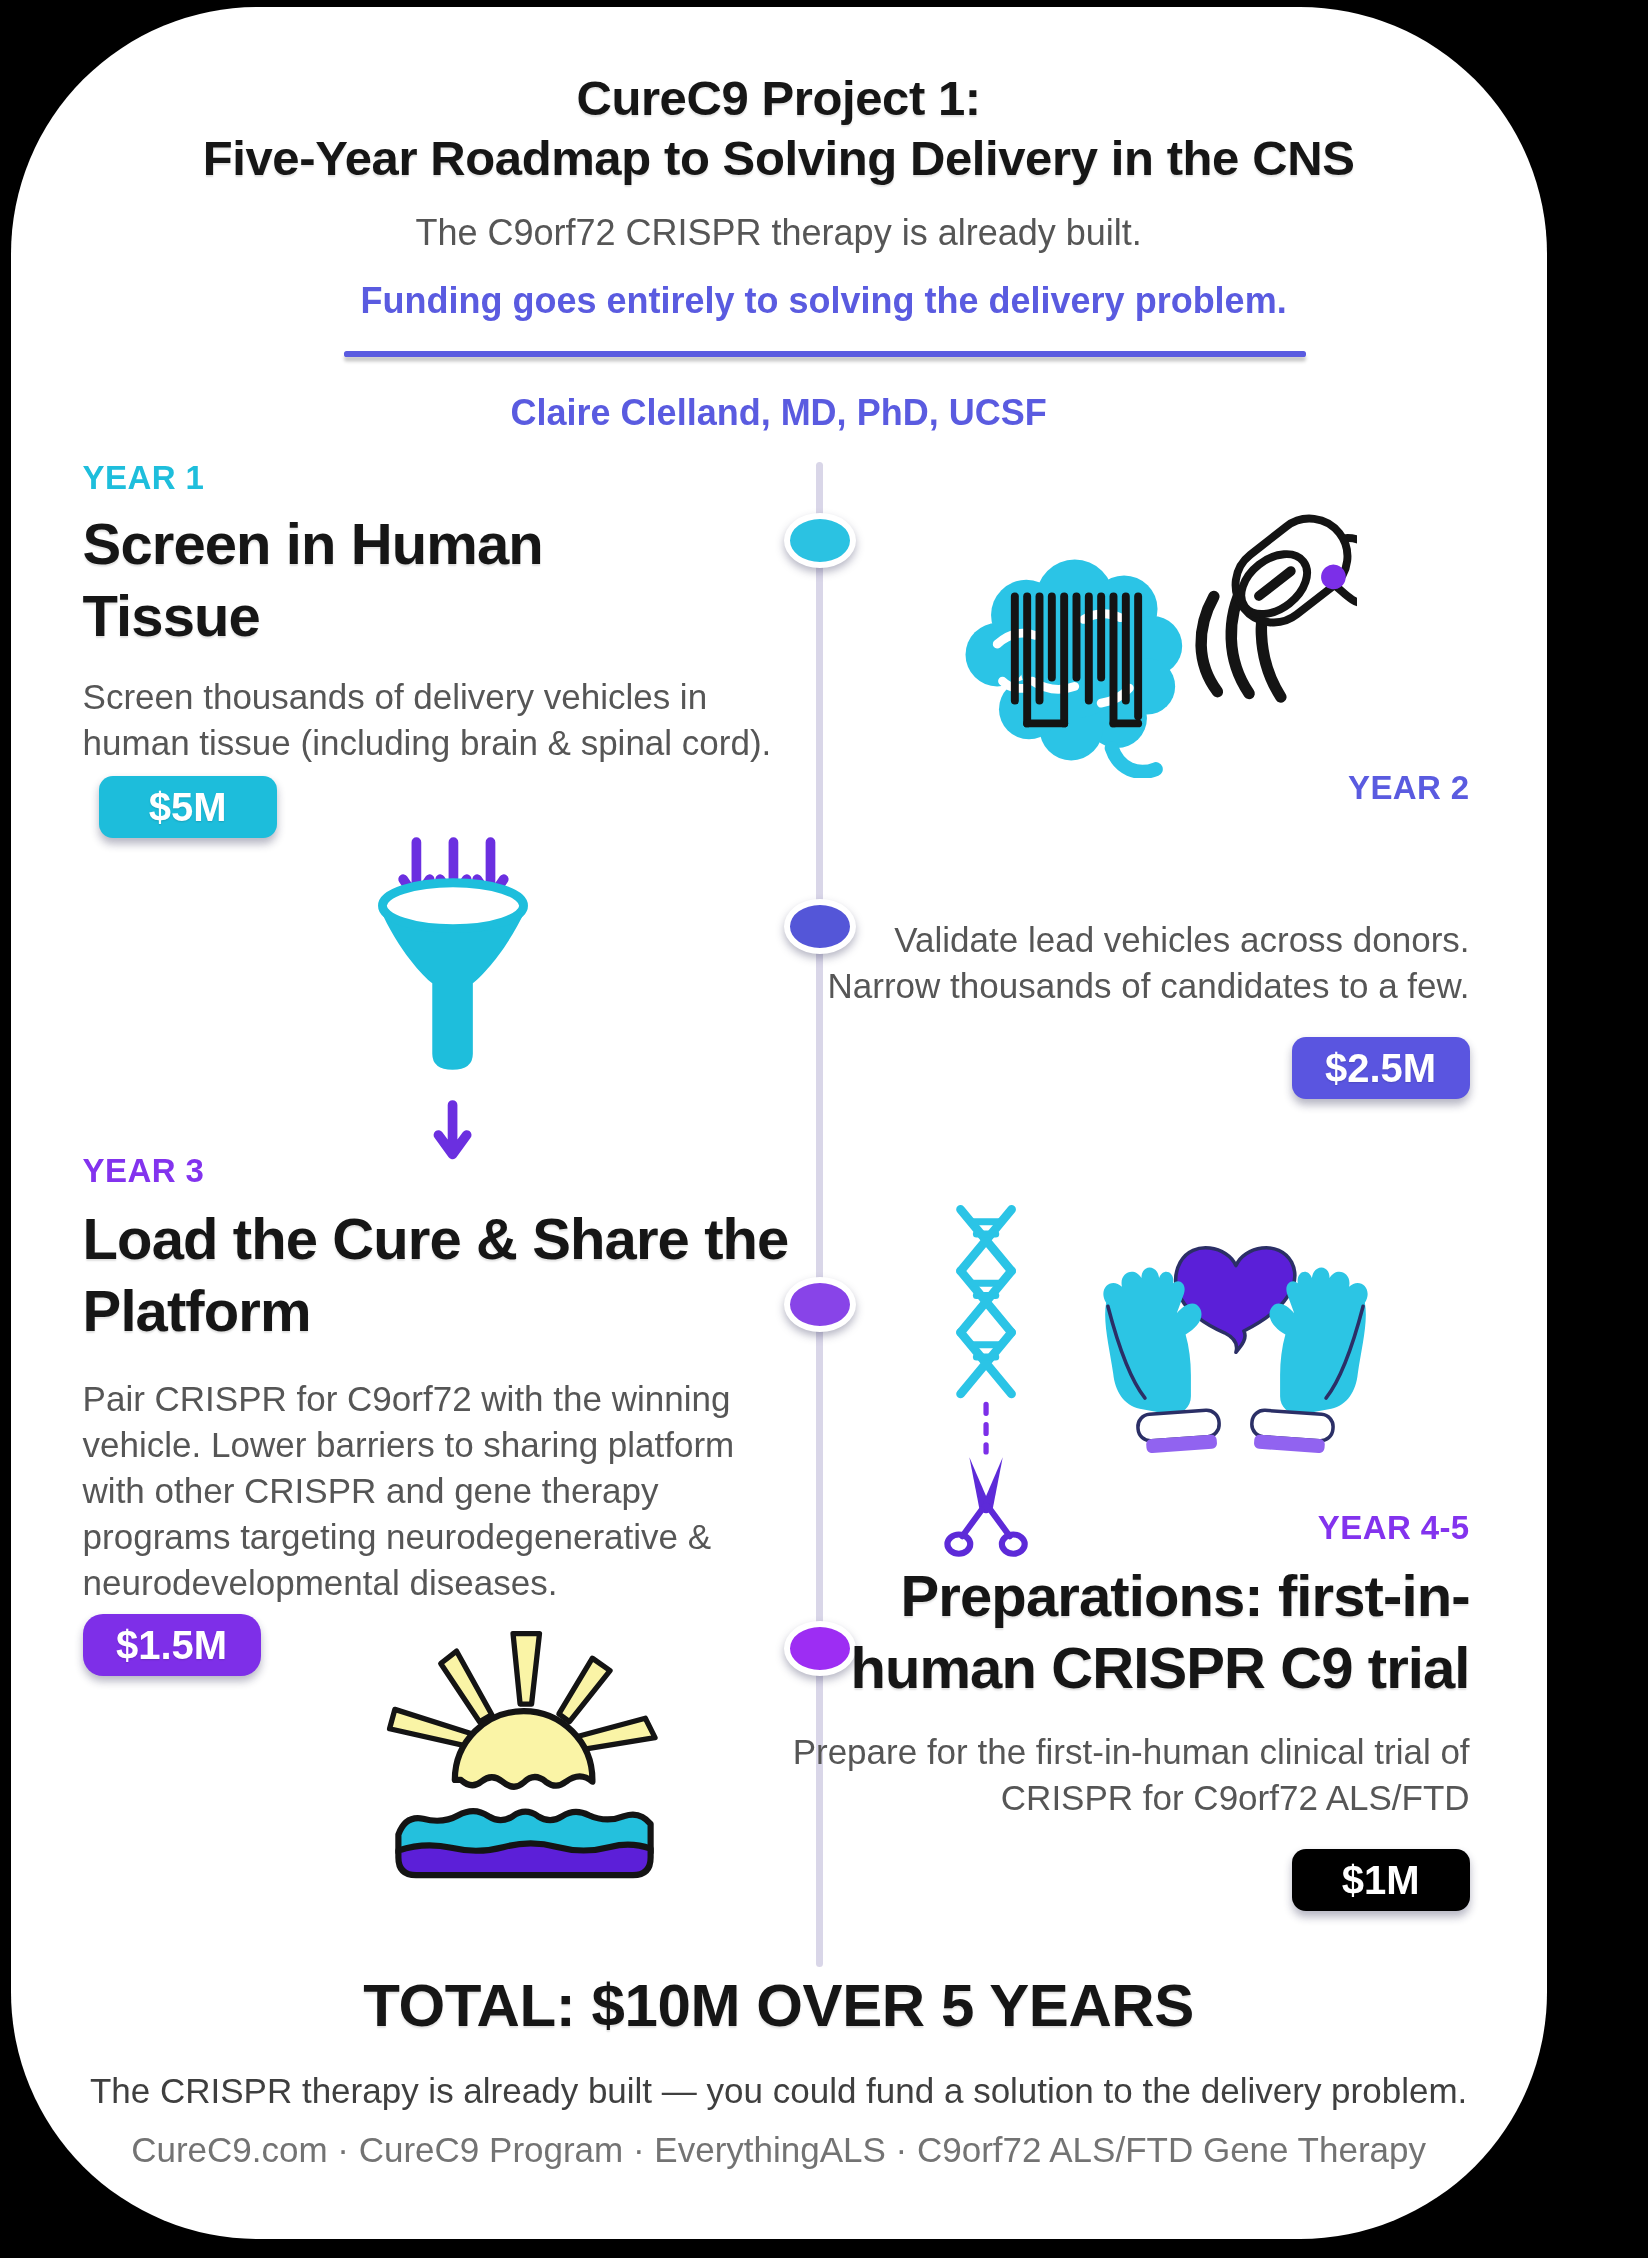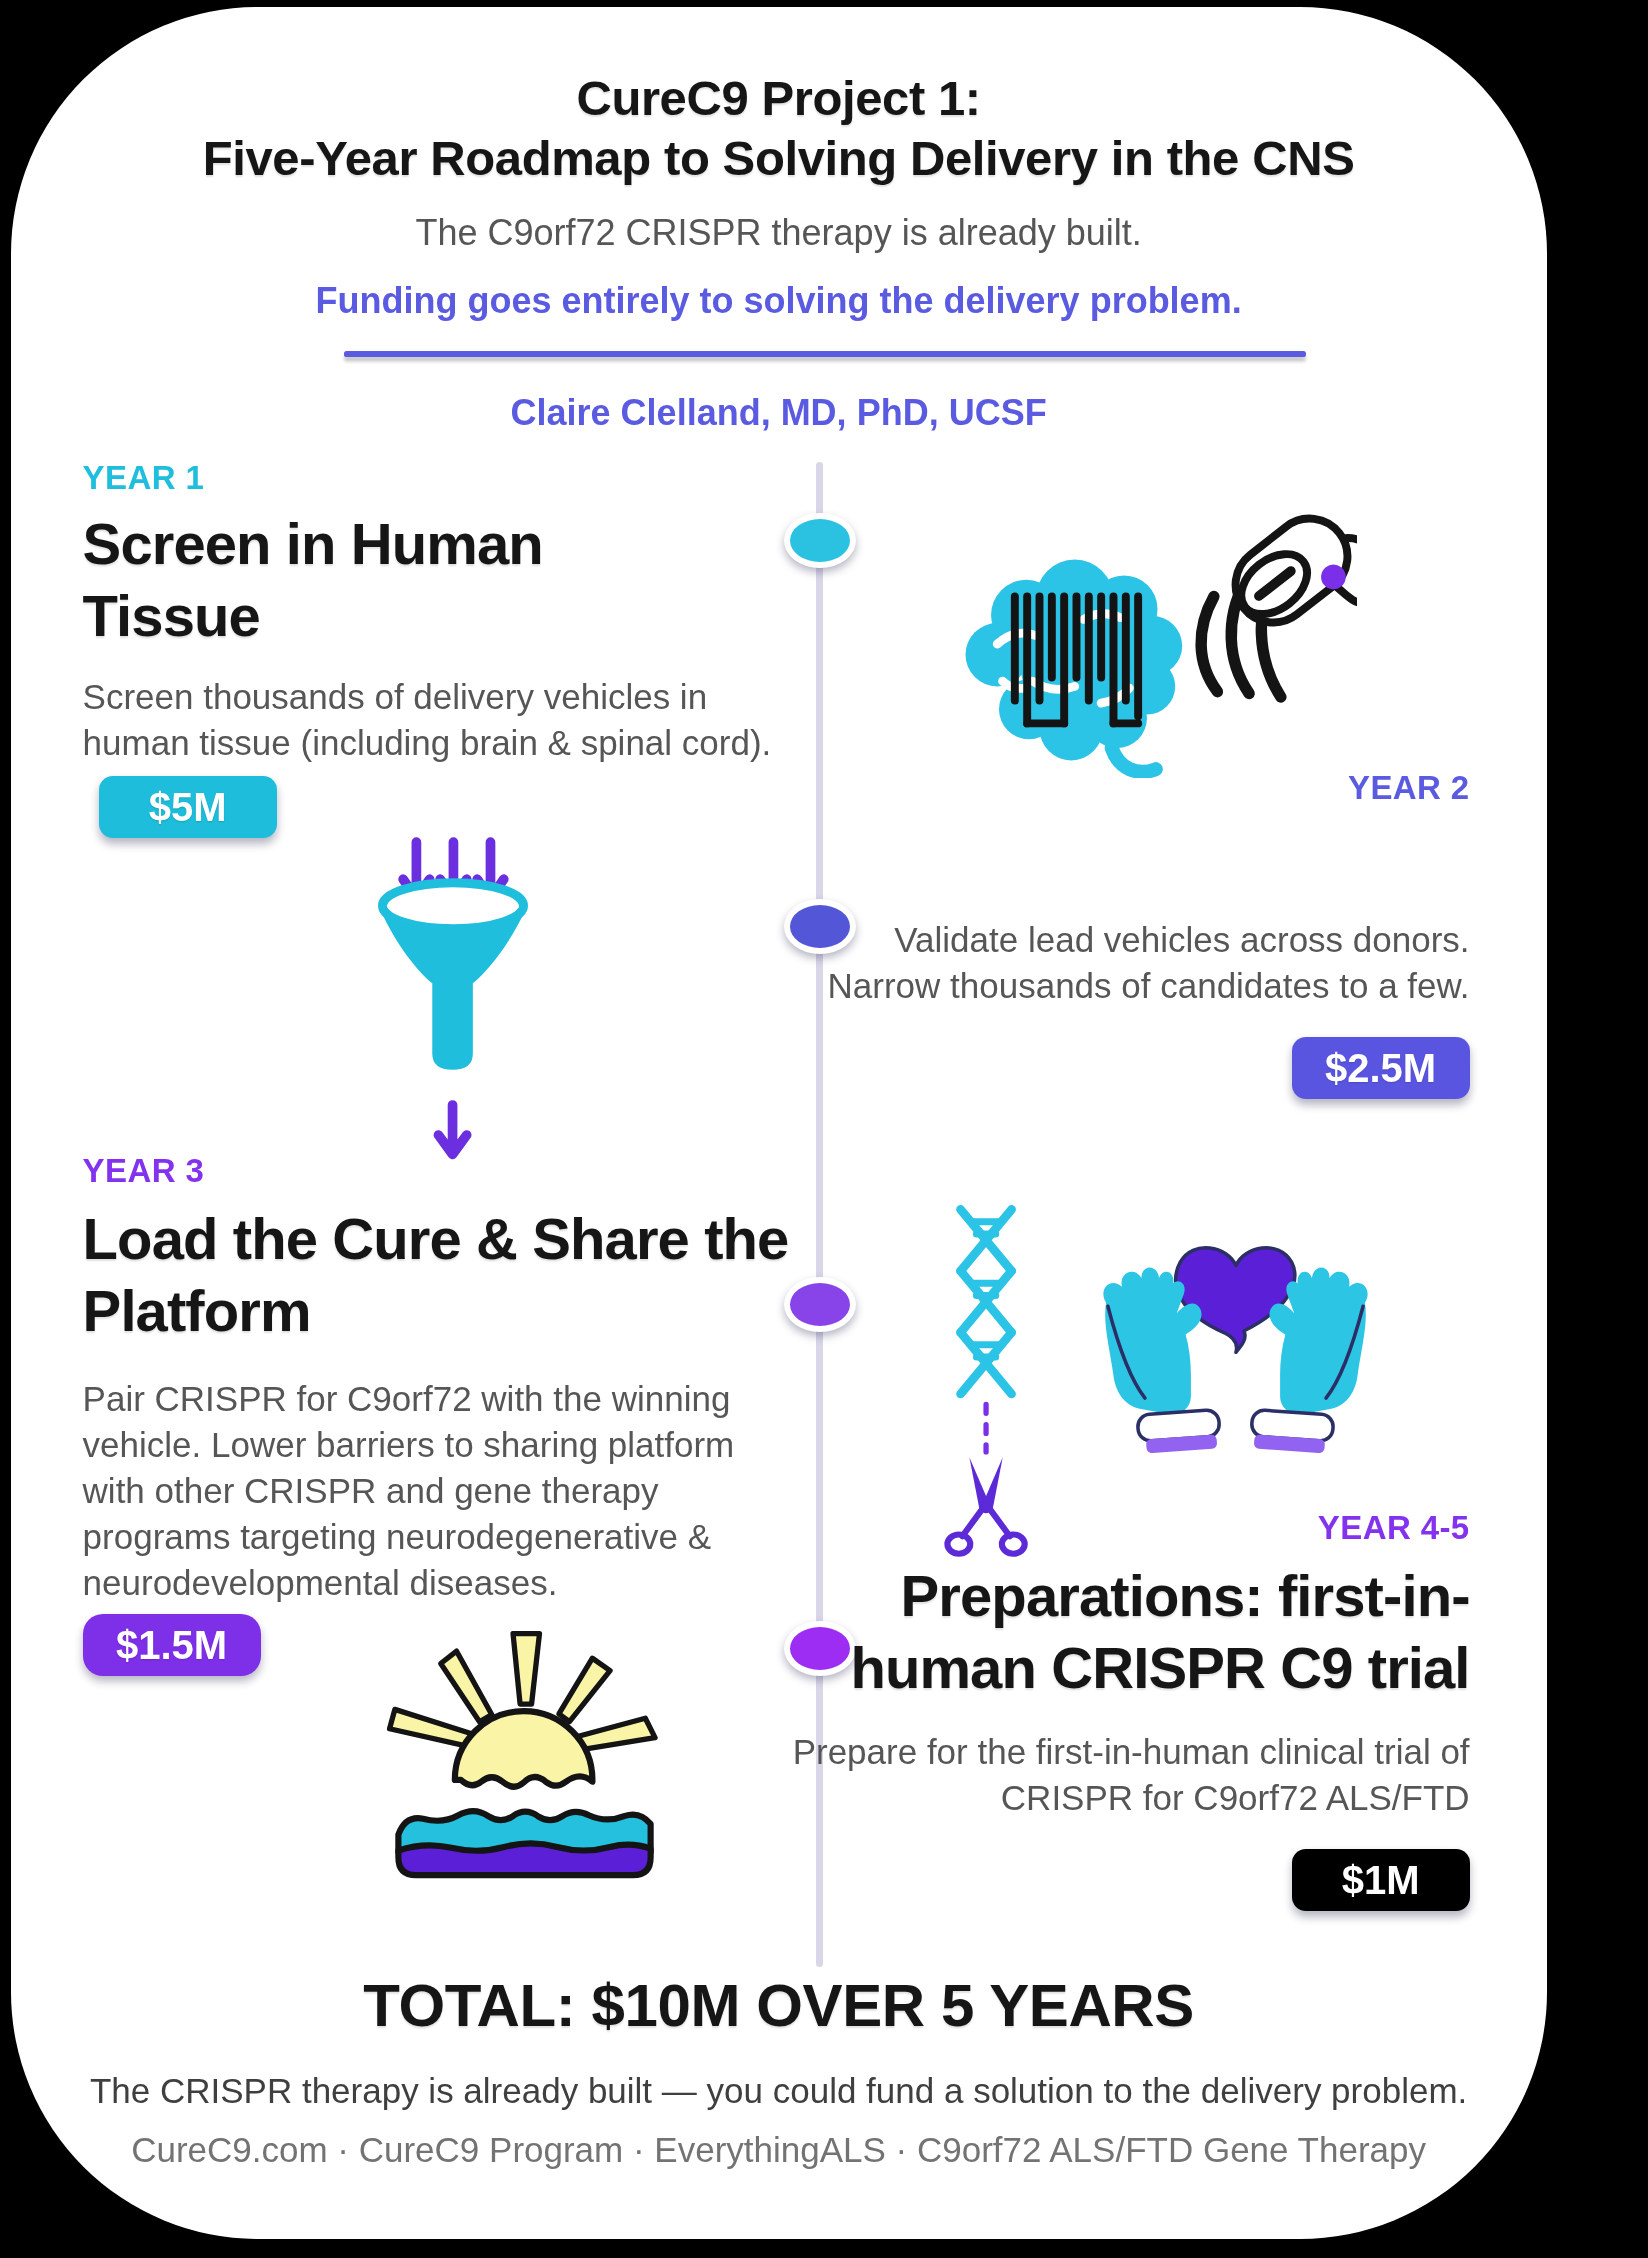--- a/index.html
+++ b/index.html
@@ -36,21 +36,21 @@
   svg{display:block;}
 </style>
 </head>
 <body style="background: rgb(0, 0, 0);">
 
 <div class="card" style="background: rgb(255, 255, 255);">
 
   <div class="abs centered h-title" style="top:62px;">CureC9 Project 1:</div>
   <div class="abs centered h-title" style="top:122px;">Five-Year Roadmap to Solving Delivery in the CNS</div>
   <div class="abs centered h-sub" style="top:205px;">The C9orf72 CRISPR therapy is already built.</div>
-  <div class="abs centered h-funding" style="top: 273px; color: rgb(90, 91, 224);">Funding goes entirely to solving the delivery problem.</div>
+  <div class="abs centered h-funding" style="top: 273px; color: rgb(90, 91, 224); margin-left: 45px;">Funding goes entirely to solving the delivery problem.</div>
   <div class="abs divider" style="top: 344px; left: 333px; width: 962px; background: rgb(90, 91, 224);"></div>
   <div class="abs centered h-author" style="top: 385px; color: rgb(90, 91, 224);">Claire Clelland, MD, PhD, UCSF</div>
 
   <div class="abs track" style="left: 805px; top: 455px; width: 7px; height: 1505px; background-color: rgb(217, 214, 232);"></div>
   <div class="abs dot" style="left: 773px; top: 506px; background-color: rgb(43, 194, 226);"></div>
   <div class="abs dot" style="left: 773px; top: 892px; background-color: rgb(84, 86, 216);"></div>
   <div class="abs dot" style="left: 773px; top: 1270px; background-color: rgb(136, 68, 232);"></div>
   <div class="abs dot" style="left: 773px; top: 1614px; background-color: rgb(157, 45, 243);"></div>
 
   <div class="abs year-label" style="left: 72px; top: 452px; color: rgb(30, 190, 220);">YEAR 1</div>

